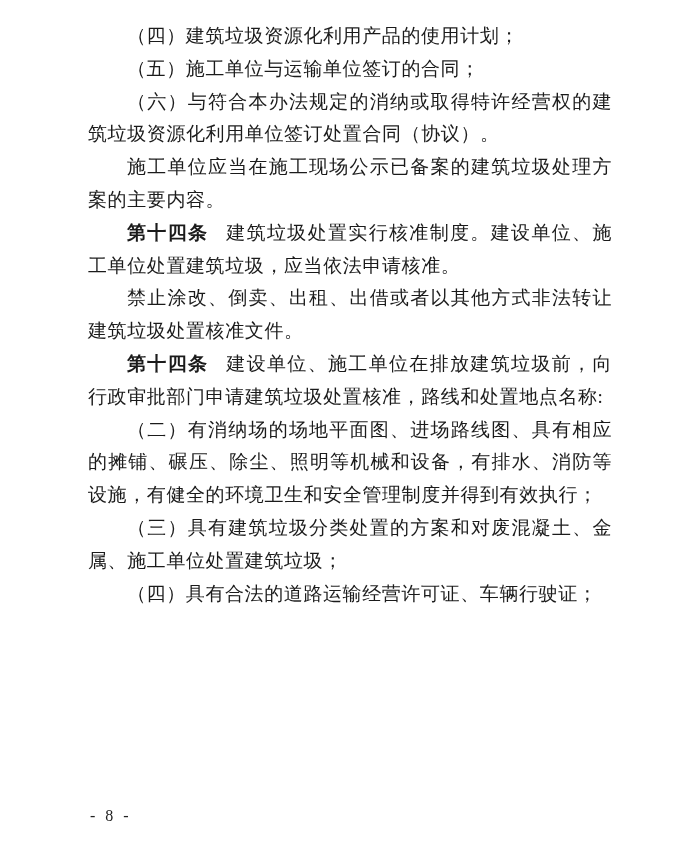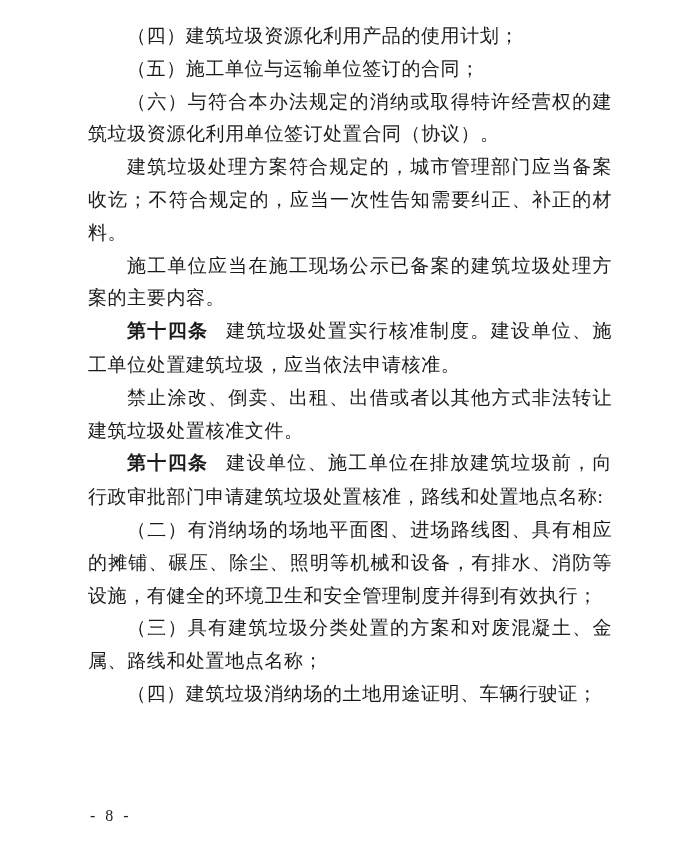--- a/index.html
+++ b/index.html
@@ -35,21 +35,21 @@
     font-size: 19px;
     line-height: 32.8px;
     letter-spacing: 0.6px;
     text-align: justify;
     text-justify: inter-character;
     text-indent: 39px;
     word-break: break-all;
   }
   .para-lead:not(:empty) {
     font-weight: bold;
-    font-family: Liberation Mono, monospace;
+    font-family: Liberation Serif, serif;
     margin-right: 18px;
     margin-top: 24px;
   }
   .para-text {
     
   }
   .page-number {
     position: absolute;
     left: 90px;
     top: 807px;
@@ -61,25 +61,24 @@
 </style>
 </head>
 <body>
 
 <div class="doc-page">
 
   <div class="doc-body">
     <p class="para"><span class="para-lead"></span><span class="para-text">（四）建筑垃圾资源化利用产品的使用计划；</span></p>
     <p class="para"><span class="para-lead"></span><span class="para-text">（五）施工单位与运输单位签订的合同；</span></p>
     <p class="para"><span class="para-lead"></span><span class="para-text">（六）与符合本办法规定的消纳或取得特许经营权的建筑垃圾资源化利用单位签订处置合同（协议）。</span></p>
-    <p class="para"><span class="para-lead"></span><span class="para-text">建筑垃圾处理方案符合规定的，城市管理部门应当备案收讫；不符合规定的，应当一次性告知需要纠正、补正的材料。</span></p>
     <p class="para"><span class="para-lead"></span><span class="para-text">施工单位应当在施工现场公示已备案的建筑垃圾处理方案的主要内容。</span></p>
     <p class="para"><span class="para-lead">第十四条</span><span class="para-text">建筑垃圾处置实行核准制度。建设单位、施工单位处置建筑垃圾，应当依法申请核准。</span></p>
     <p class="para"><span class="para-lead"></span><span class="para-text">禁止涂改、倒卖、出租、出借或者以其他方式非法转让建筑垃圾处置核准文件。</span></p>
     <p class="para"><span class="para-lead">第十四条</span><span class="para-text">建设单位、施工单位在排放建筑垃圾前，向行政审批部门申请建筑垃圾处置核准，路线和处置地点名称:</span></p>
     <p class="para"><span class="para-lead"></span><span class="para-text">（二）有消纳场的场地平面图、进场路线图、具有相应的摊铺、碾压、除尘、照明等机械和设备，有排水、消防等设施，有健全的环境卫生和安全管理制度并得到有效执行；</span></p>
-    <p class="para"><span class="para-lead"></span><span class="para-text">（三）具有建筑垃圾分类处置的方案和对废混凝土、金属、路线和处置地点名称；</span></p>
-    <p class="para"><span class="para-lead"></span><span class="para-text">（四）建筑垃圾消纳场的土地用途证明、车辆行驶证；</span></p>
+    <p class="para"><span class="para-lead"></span><span class="para-text">（三）具有建筑垃圾分类处置的方案和对废混凝土、金属、施工单位处置建筑垃圾；</span></p>
+    <p class="para"><span class="para-lead"></span><span class="para-text">（四）具有合法的道路运输经营许可证、车辆行驶证；</span></p>
   </div>
 
   <div class="page-number">- 8 -</div>
 
 </div>
 
 </body></html>

